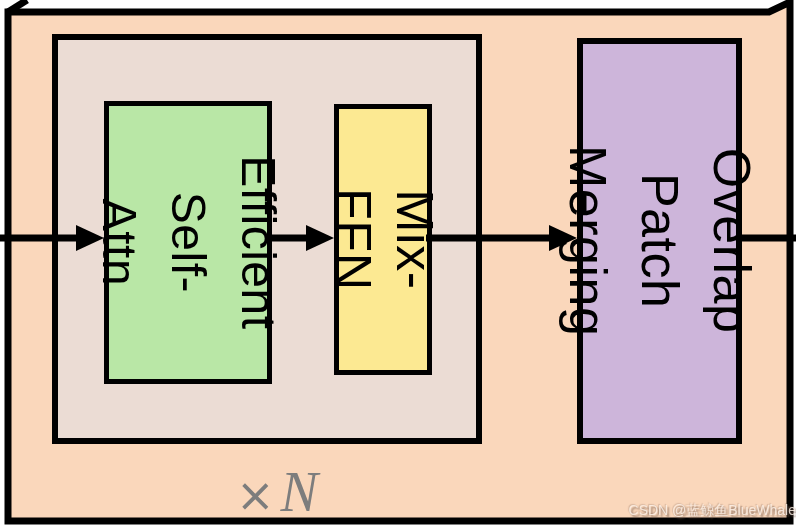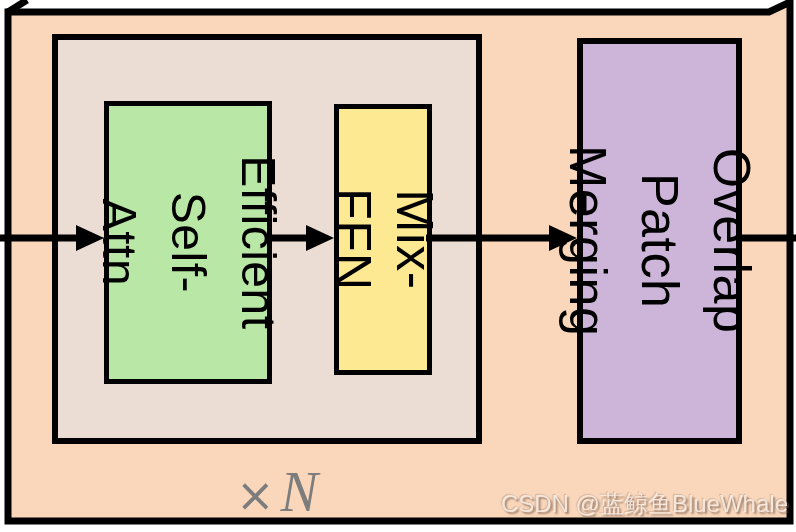--- a/index.html
+++ b/index.html
@@ -80,23 +80,23 @@
     font-family: "DejaVu Sans", sans-serif;
     font-size: 46px;
   }
   .repeat-label .n {
     font-family: "Liberation Serif", serif;
     font-style: italic;
     font-size: 56px;
   }
   .watermark {
     position: absolute;
-    right: 8px; bottom: 12px;
+    right: 0; bottom: 12px;
     z-index: 4;
-    font-size: 24px;
+    font-size: 14px;
     color: rgba(252, 240, 230, 0.85);
     text-shadow: 2px 2px 2px rgba(110, 85, 70, 0.65),
                  -1px -1px 1px rgba(110, 85, 70, 0.25);
   }
 </style>
 </head>
 <body>
 
 <div class="canvas">
 

